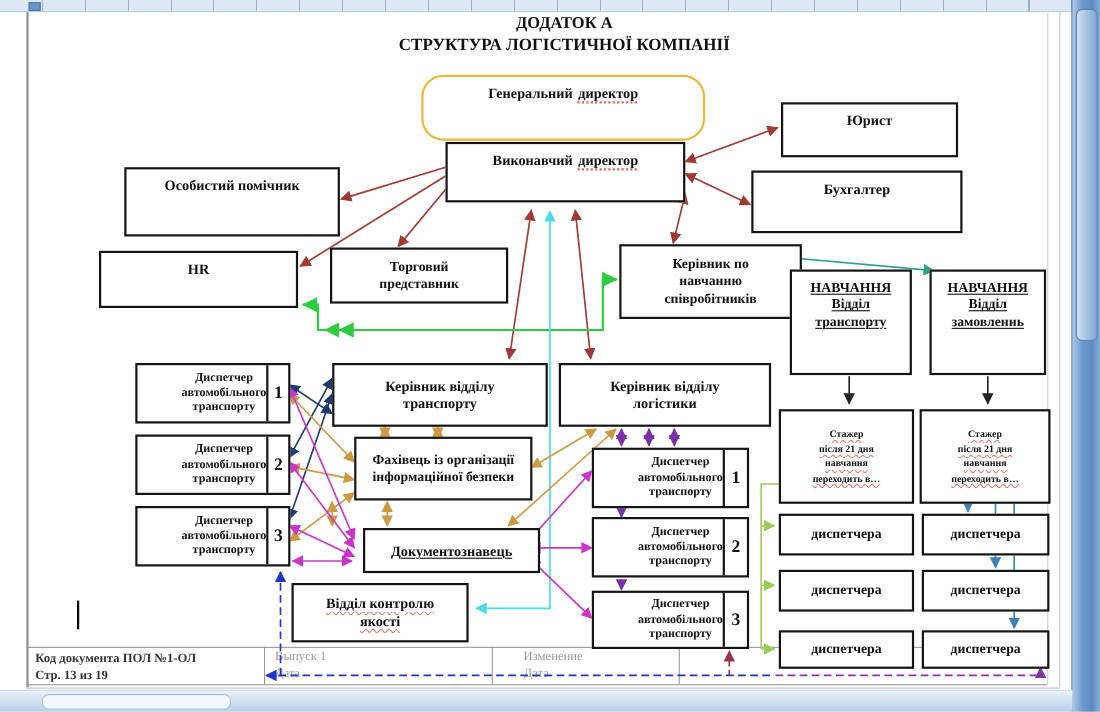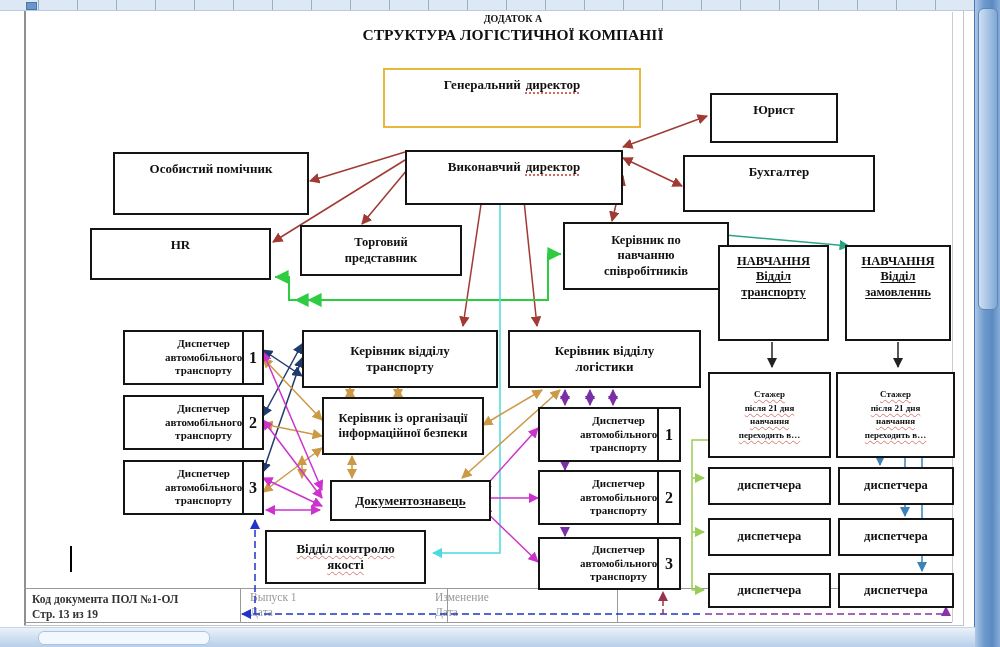--- a/index.html
+++ b/index.html
@@ -19,28 +19,28 @@
              background:linear-gradient(#eaf2fa,#b7cfe9);border-top:1px solid #c4d6ea;}
   .status-pill{position:absolute;left:38px;top:3px;width:170px;height:12px;border-radius:6px;
                background:#f2f8fe;border:1px solid #aac4e0;}
   .page-edge-left{position:absolute;left:24px;top:10px;width:2px;height:615px;background:#909090;z-index:1;}
   .page-edge-right{position:absolute;left:963px;top:10px;width:1px;height:615px;background:#c4c4c4;z-index:1;}
   .frame-right{position:absolute;left:952px;top:12px;width:1px;height:610px;background:#cccccc;z-index:1;}
   .page-bottom{position:absolute;left:24px;top:625px;width:940px;height:1px;background:#c4c4c4;z-index:1;}
   .text-cursor{position:absolute;left:70px;top:546px;width:2px;height:26px;background:#000;z-index:4;}
   
   .title-wrap{position:absolute;left:80px;top:13px;width:866px;text-align:center;z-index:3;color:#111;}
-  .title1{font-size:10px;font-weight:bold;}
+  .title1{font-size:15px;font-weight:bold;}
   .title2{font-size:15.5px;font-weight:bold;margin-top:2px;text-align:center;}
   
   .box{position:absolute;background:#fff;border:2px solid #141414;box-sizing:border-box;z-index:3;
        display:flex;align-items:center;justify-content:center;text-align:center;
        font-weight:bold;color:#111;white-space:pre-line;line-height:1.22;}
   .top{align-items:flex-start;padding-top:7px;}
-  .gold{border-color:#e7b83c;}
+  .gold{border-color:#e7b83c;border-radius:20px;}
   .fs13{font-size:13px;} .fs12{font-size:12.5px;} .fs11{font-size:11px;}
   .fs9{font-size:9px;line-height:1.5;}
   .numbox{padding:0;}
   .numbox .lbl{flex:1;display:flex;align-items:center;justify-content:center;white-space:pre-line;padding-left:40px;}
   .numbox .num{width:28px;align-self:stretch;border-left:2px solid #141414;display:flex;
                align-items:center;justify-content:center;font-size:16px;}
   .u{text-decoration:underline;text-underline-offset:2px;text-decoration-thickness:1px;}
   .sq{text-decoration:underline wavy #d97c74 1px;text-underline-offset:2px;}
   .dot{text-decoration:underline dotted #cf6a62 1.5px;text-underline-offset:3px;}
   .w2{margin-left:5px;}
@@ -80,21 +80,21 @@
 <div class="fgrid" style="left:617px;top:588px;width:1px;height:34px"></div>
 
 <div class="ftext fdark" style="left:32px;top:592px">
   <div>Код документа  ПОЛ №1-ОЛ</div>
   <div>Стр. 13 из 19</div>
 </div>
 <div class="ftext fgrey" style="left:250px;top:590px">
   <div>Выпуск 1</div>
   <div>Дата</div>
 </div>
-<div class="ftext fgrey" style="left:435px;top:590px">
+<div class="ftext fgrey" style="left:476px;top:590px">
   <div>Изменение</div>
   <div>Дата</div>
 </div>
 
 <svg class="wires" width="1000" height="647">
   <defs>
     <marker id="m-brown" viewBox="0 0 10 10" refX="9" refY="5" markerWidth="7" markerHeight="7" orient="auto-start-reverse">
         <path d="M0,0L10,5L0,10z" fill="#a03a33"></path>
       </marker>
     <marker id="m-teal" viewBox="0 0 10 10" refX="9" refY="5" markerWidth="7" markerHeight="7" orient="auto-start-reverse">
@@ -232,24 +232,24 @@
   </g>
 
   <g stroke="#99334d" stroke-width="1.5" stroke-dasharray="5 3">
     <line x1="663" y1="614" x2="663" y2="592" marker-end="url(#m-maroon)"></line>
   </g>
 </svg>
 
 <div class="box top gold fs13" style="left:383px;top:68px;width:258px;height:60px">
   <span><span>Генеральний</span><span class="w2 dot">директор</span></span>
 </div>
-<div class="box top fs13" style="left:405px;top:150px;width:218px;height:55px">
+<div class="box top fs13" style="left:405px;top:129px;width:218px;height:55px">
   <span><span>Виконавчий</span><span class="w2 dot">директор</span></span>
 </div>
-<div class="box top fs13" style="left:710px;top:93px;width:128px;height:50px">
+<div class="box top fs13" style="left:710px;top:93px;width:161px;height:50px">
   <span>Юрист</span>
 </div>
 <div class="box top fs13" style="left:683px;top:155px;width:192px;height:57px">
   <span>Бухгалтер</span>
 </div>
 <div class="box top fs13" style="left:113px;top:152px;width:196px;height:63px">
   <span>Особистий помічник</span>
 </div>
 <div class="box top fs13" style="left:90px;top:228px;width:181px;height:52px">
   <span>HR</span>
@@ -295,21 +295,21 @@
   <div class="num">2</div>
 </div>
 <div class="box numbox fs11" style="left:123px;top:460px;width:141px;height:55px">
   <div class="lbl">Диспетчер
 автомобільного
 транспорту</div>
   <div class="num">3</div>
 </div>
 
 <div class="box fs12" style="left:322px;top:397px;width:162px;height:58px">
-  <span>Керівник із організації
+  <span>Фахівець із організації
 інформаційної безпеки</span>
 </div>
 <div class="box fs13" style="left:330px;top:480px;width:161px;height:41px">
   <span class="u">Документознавець</span>
 </div>
 <div class="box fs13" style="left:265px;top:530px;width:161px;height:54px">
   <span class="sq">Відділ контролю
 якості</span>
 </div>
 

